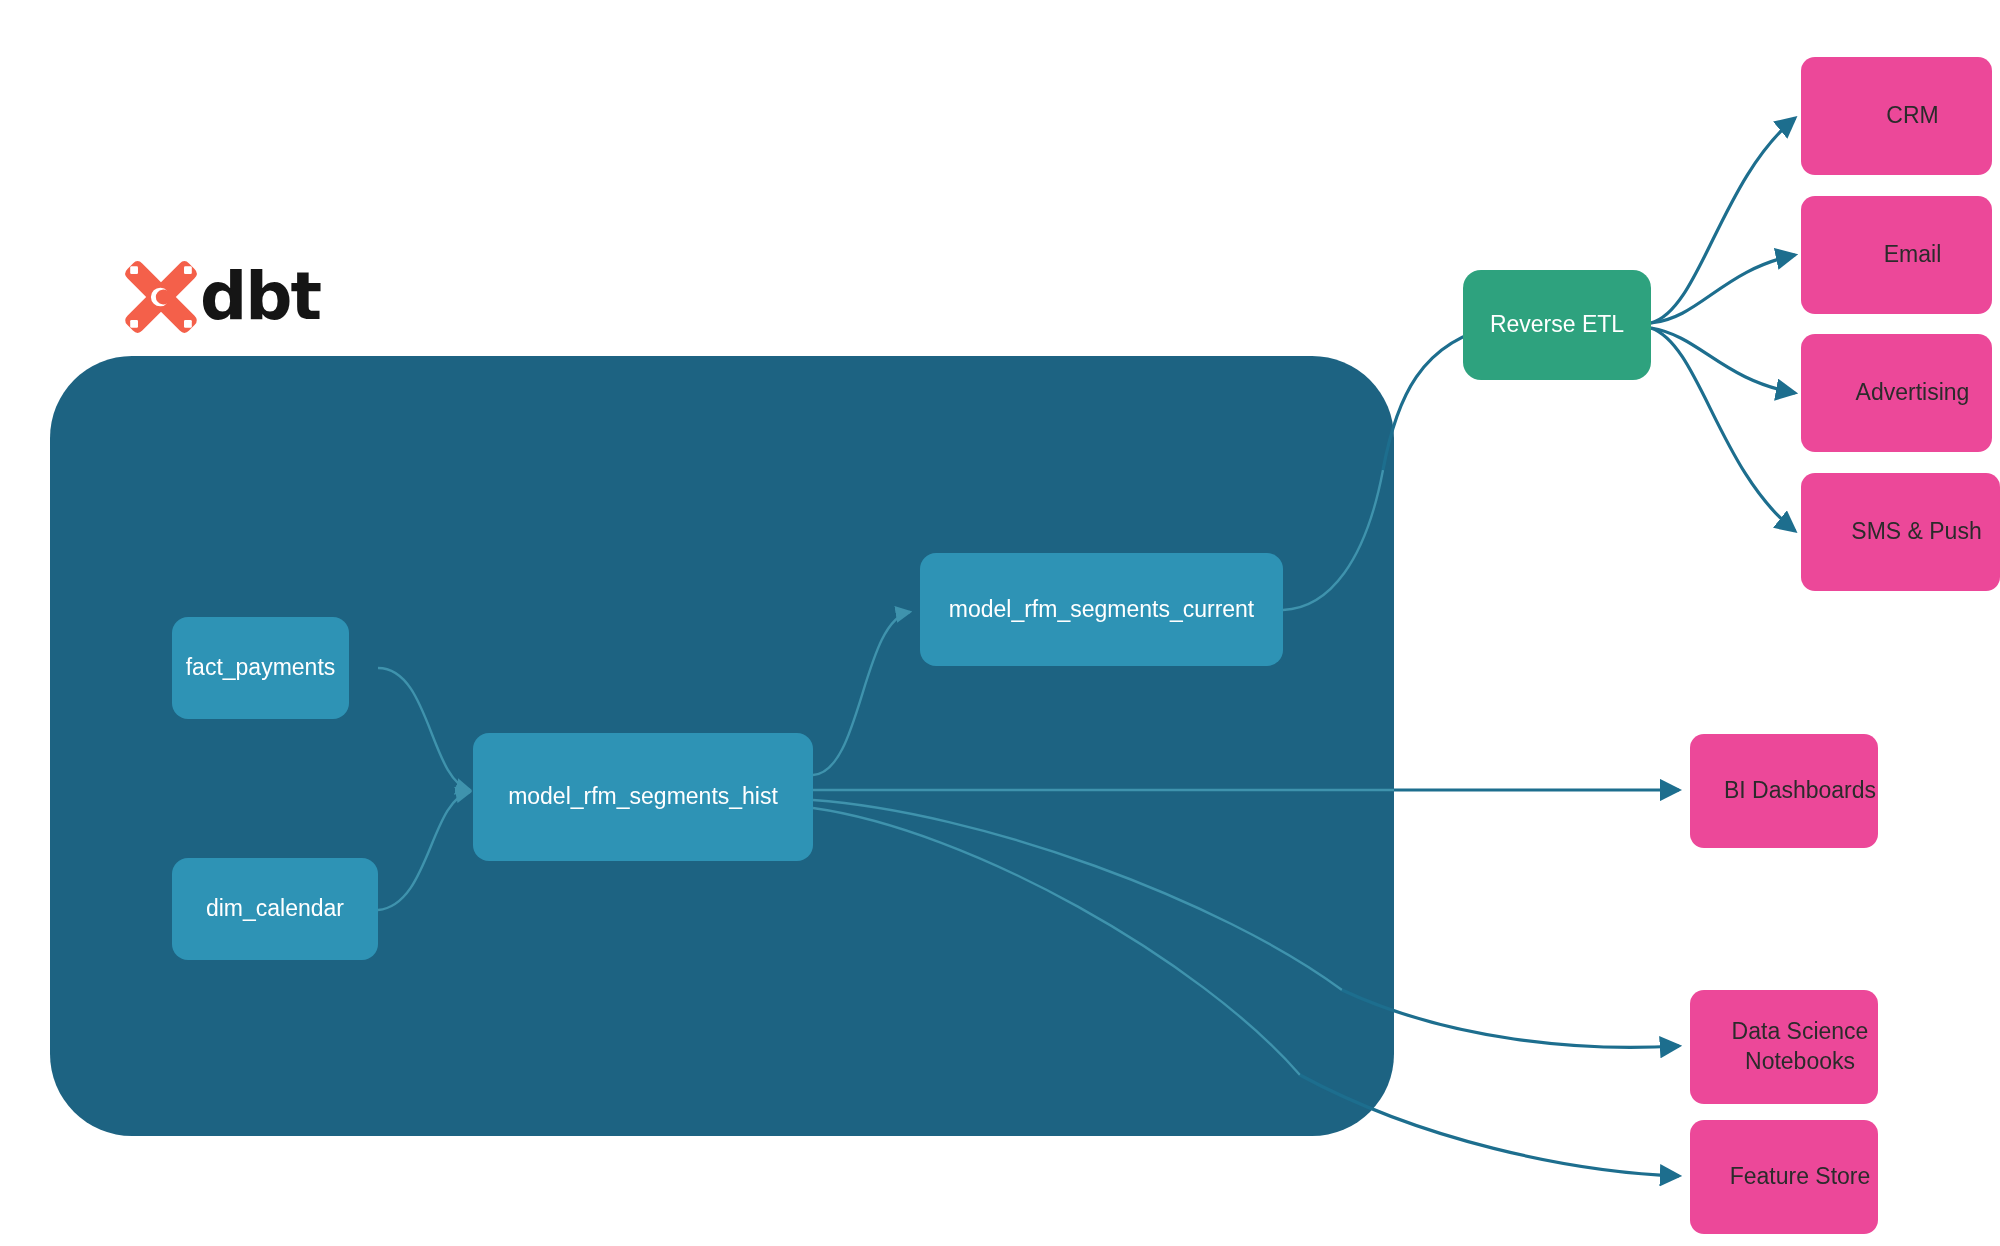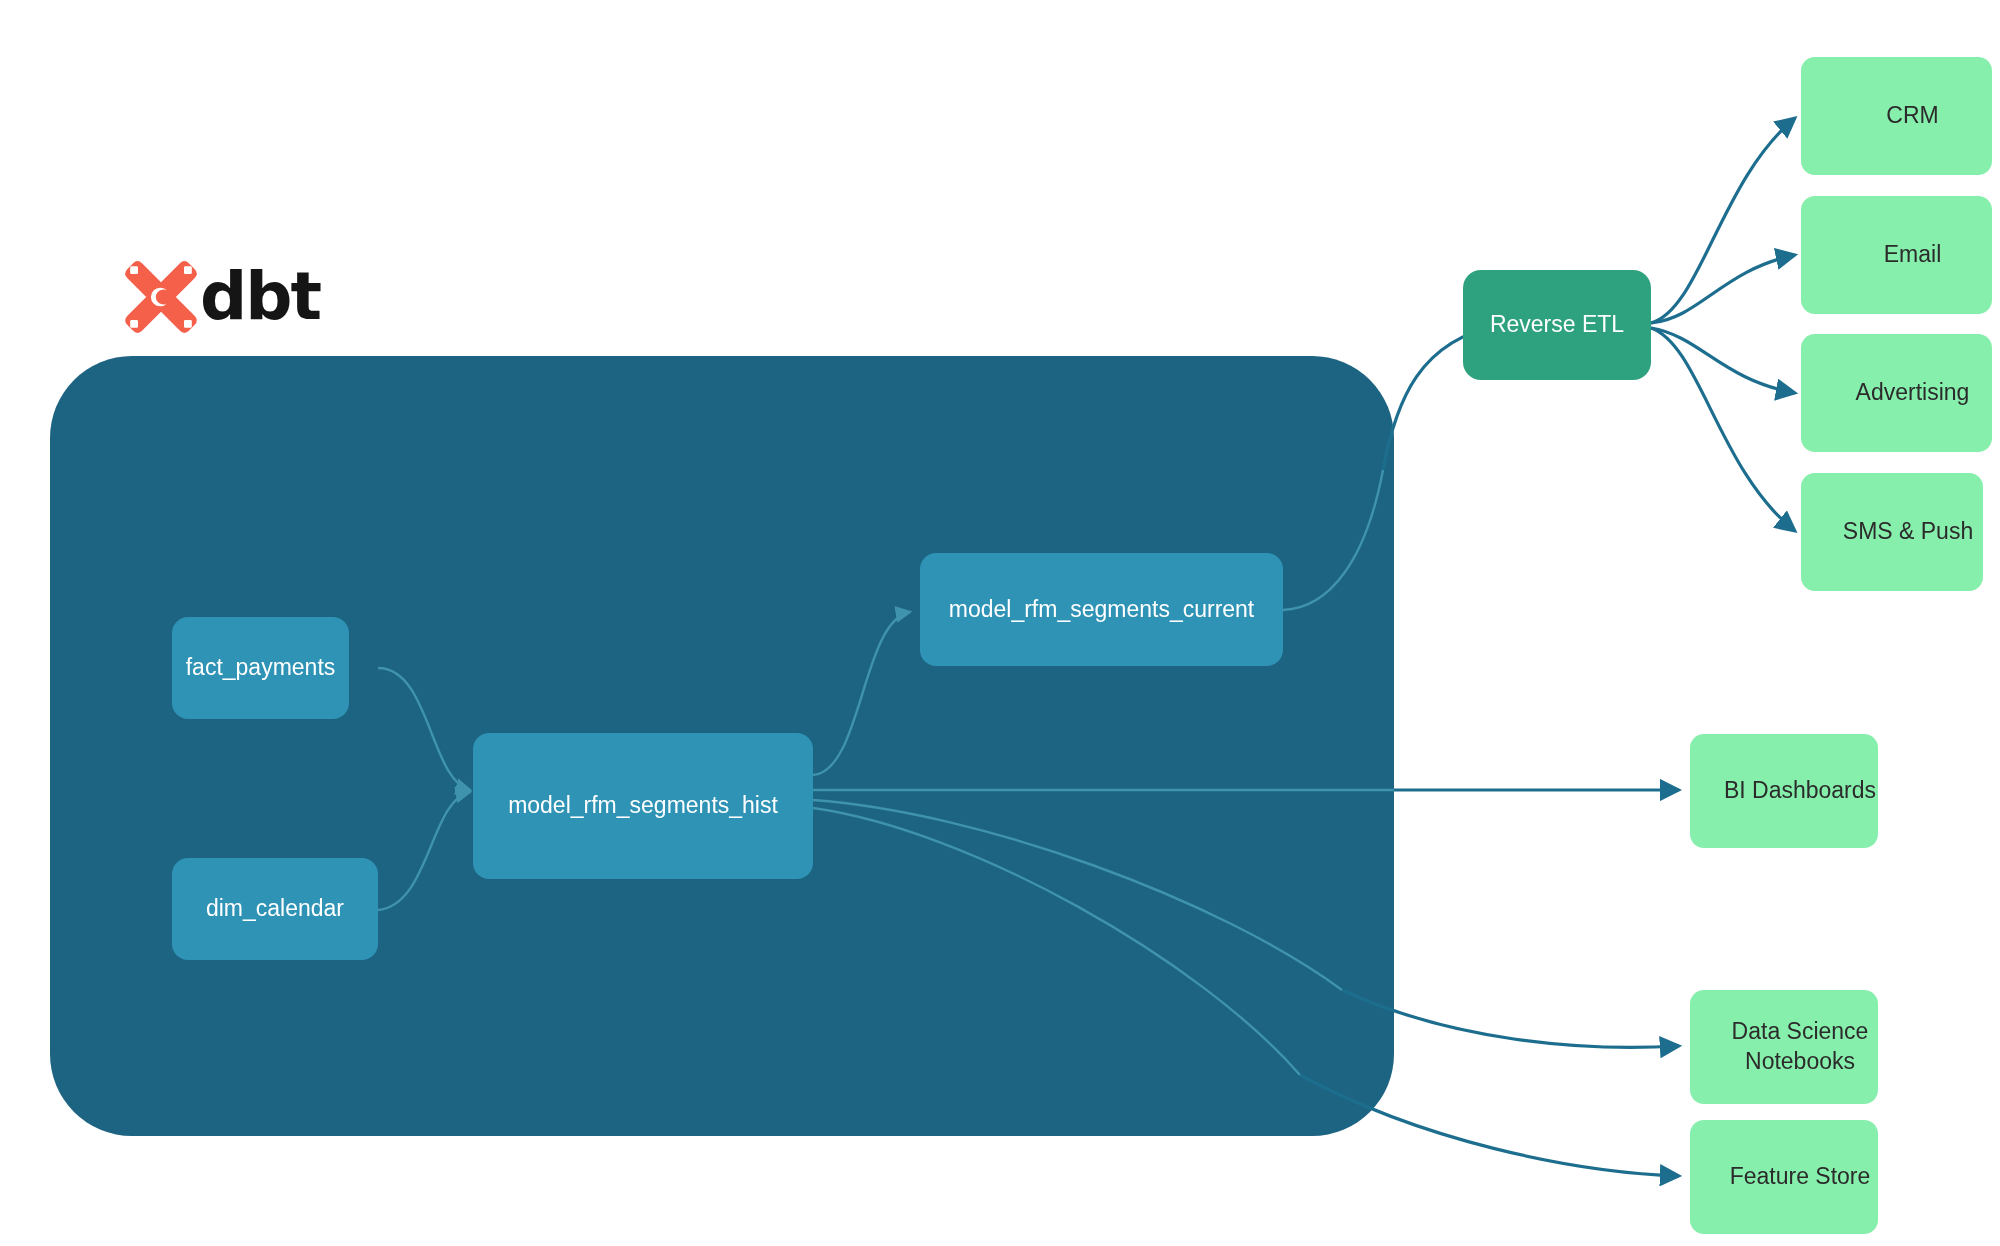--- a/index.html
+++ b/index.html
@@ -68,21 +68,21 @@
     font-size: 23px;
     border-radius: 16px;
   }
   .node-etl {
     background: #2ea27e;
     color: #ffffff;
     font-size: 23px;
     border-radius: 18px;
   }
   .node-dest {
-    background: #86efac;
+    background: #ec4899;
     color: #2b2b2b;
     font-size: 23px;
     border-radius: 14px;
     padding-left: 32px;
   }
 
   svg.edges {
     position: absolute;
     left: 0; top: 0;
     width: 2000px;
@@ -147,21 +147,21 @@
   </svg>
 
   <div class="node node-model" style="left:172px; top:617px; width:177px; height:102px;">
     <span>fact_payments</span>
   </div>
 
   <div class="node node-model" style="left:172px; top:858px; width:206px; height:102px;">
     <span>dim_calendar</span>
   </div>
 
-  <div class="node node-model" style="left:473px; top:733px; width:340px; height:146px;">
+  <div class="node node-model" style="left:473px; top:733px; width:340px; height:128px;">
     <span>model_rfm_segments_hist</span>
   </div>
 
   <div class="node node-model" style="left:920px; top:553px; width:363px; height:113px;">
     <span>model_rfm_segments_current</span>
   </div>
 
   <div class="node node-etl" style="left:1463px; top:270px; width:188px; height:110px;">
     <span>Reverse ETL</span>
   </div>
@@ -171,21 +171,21 @@
   </div>
 
   <div class="node node-dest" style="left:1801px; top:196px; width:191px; height:118px;text-align:center;">
     <span>Email</span>
   </div>
 
   <div class="node node-dest" style="left:1801px; top:334px; width:191px; height:118px;">
     <span>Advertising</span>
   </div>
 
-  <div class="node node-dest" style="left:1801px; top:473px; width:182px; height:118px;">
+  <div class="node node-dest" style="left:1801px; top:473px; width:199px; height:118px;">
     <span>SMS &amp; Push</span>
   </div>
 
   <div class="node node-dest" style="left:1690px; top:734px; width:188px; height:114px;">
     <span>BI Dashboards</span>
   </div>
 
   <div class="node node-dest" style="left:1690px; top:990px; width:188px; height:114px; flex-direction:column;">
     <span>Data Science</span>
     <span>Notebooks</span>

